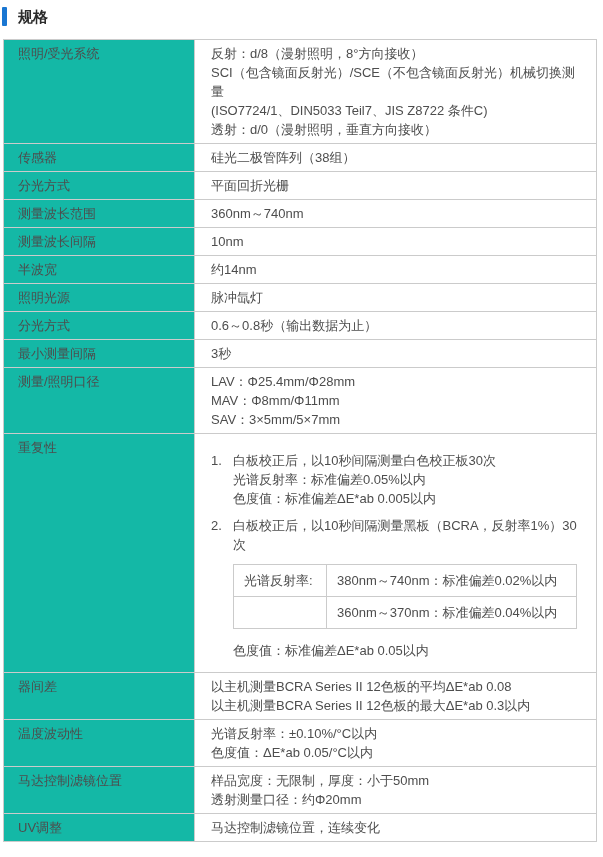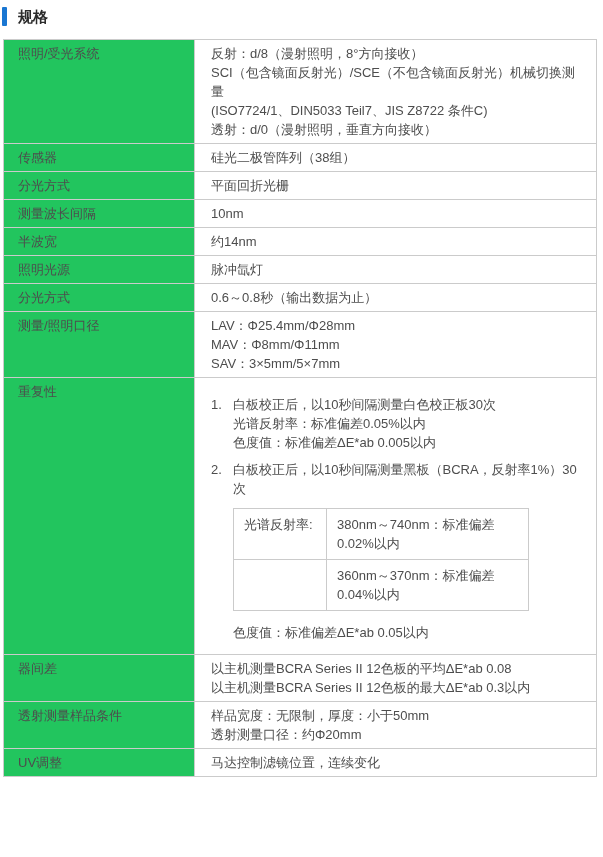--- a/index.html
+++ b/index.html
@@ -43,21 +43,21 @@
     margin: 12px 0 0 3px;
   }
   table.spec td {
     border: 1px solid #cbcbcb;
     vertical-align: top;
     font-size: 13px;
     line-height: 19px;
     word-break: break-word;
   }
   td.spec-label {
-    background: #22c55e;
+    background: #14b8a6;
     padding: 4px 8px 4px 14px;
     color: #4d4d4d;
   }
   td.spec-value {
     background: #ffffff;
     padding: 4px 10px 4px 16px;
     margin-left: 30px;
   }
   .vline { min-height: 19px; }
   
@@ -69,21 +69,21 @@
   .rep-item-1 { margin-top: 13px; }
   .rep-item-2 { margin-top: 8px; }
   .rep-num {
     flex: none;
     width: 22px;
   }
   .rep-body { flex: 1; }
   table.inner {
     border-collapse: collapse;
     table-layout: fixed;
-    width: 296px;
+    width: 344px;
     margin: 10px 0 12px 0;
     border-radius: 19px;
   }
   table.inner td {
     border: 1px solid #cbcbcb;
     padding: 6px 10px;
     vertical-align: top;
   }
   td.inner-label { width: 72px; }
 </style>
@@ -119,20 +119,26 @@
     </td>
   </tr>
 
   <tr>
     <td class="spec-label">分光方式</td>
     <td class="spec-value">
       <div class="vline">平面回折光栅</div>
     </td>
   </tr>
 
+  <tr>
+    <td class="spec-label">测量波长范围</td>
+    <td class="spec-value">
+      <div class="vline">360nm～740nm</div>
+    </td>
+  </tr>
 
   <tr>
     <td class="spec-label">测量波长间隔</td>
     <td class="spec-value">
       <div class="vline">10nm</div>
     </td>
   </tr>
 
   <tr>
     <td class="spec-label">半波宽</td>
@@ -149,20 +155,26 @@
     </td>
   </tr>
 
   <tr>
     <td class="spec-label">分光方式</td>
     <td class="spec-value">
       <div class="vline">0.6～0.8秒（输出数据为止）</div>
     </td>
   </tr>
 
+  <tr>
+    <td class="spec-label">最小测量间隔</td>
+    <td class="spec-value">
+      <div class="vline">3秒</div>
+    </td>
+  </tr>
 
   <tr>
     <td class="spec-label">测量/照明口径</td>
     <td class="spec-value">
       <div class="vline">LAV：Φ25.4mm/Φ28mm</div>
       <div class="vline">MAV：Φ8mm/Φ11mm</div>
       <div class="vline">SAV：3×5mm/5×7mm</div>
     </td>
   </tr>
 
@@ -200,23 +212,30 @@
   </tr>
 
   <tr>
     <td class="spec-label">器间差</td>
     <td class="spec-value">
       <div class="vline">以主机测量BCRA Series II 12色板的平均ΔE*ab 0.08</div>
       <div class="vline">以主机测量BCRA Series II 12色板的最大ΔE*ab 0.3以内</div>
     </td>
   </tr>
 
-
-  <tr>
-    <td class="spec-label">透射测量样品条件</td>
+  <tr>
+    <td class="spec-label">温度波动性</td>
+    <td class="spec-value">
+      <div class="vline">光谱反射率：±0.10%/°C以内</div>
+      <div class="vline">色度值：ΔE*ab 0.05/°C以内</div>
+    </td>
+  </tr>
+
+  <tr>
+    <td class="spec-label">马达控制滤镜位置</td>
     <td class="spec-value">
       <div class="vline">样品宽度：无限制，厚度：小于50mm</div>
       <div class="vline">透射测量口径：约Φ20mm</div>
     </td>
   </tr>
 
   <tr>
     <td class="spec-label">UV调整</td>
     <td class="spec-value">
       <div class="vline">马达控制滤镜位置，连续变化</div>

